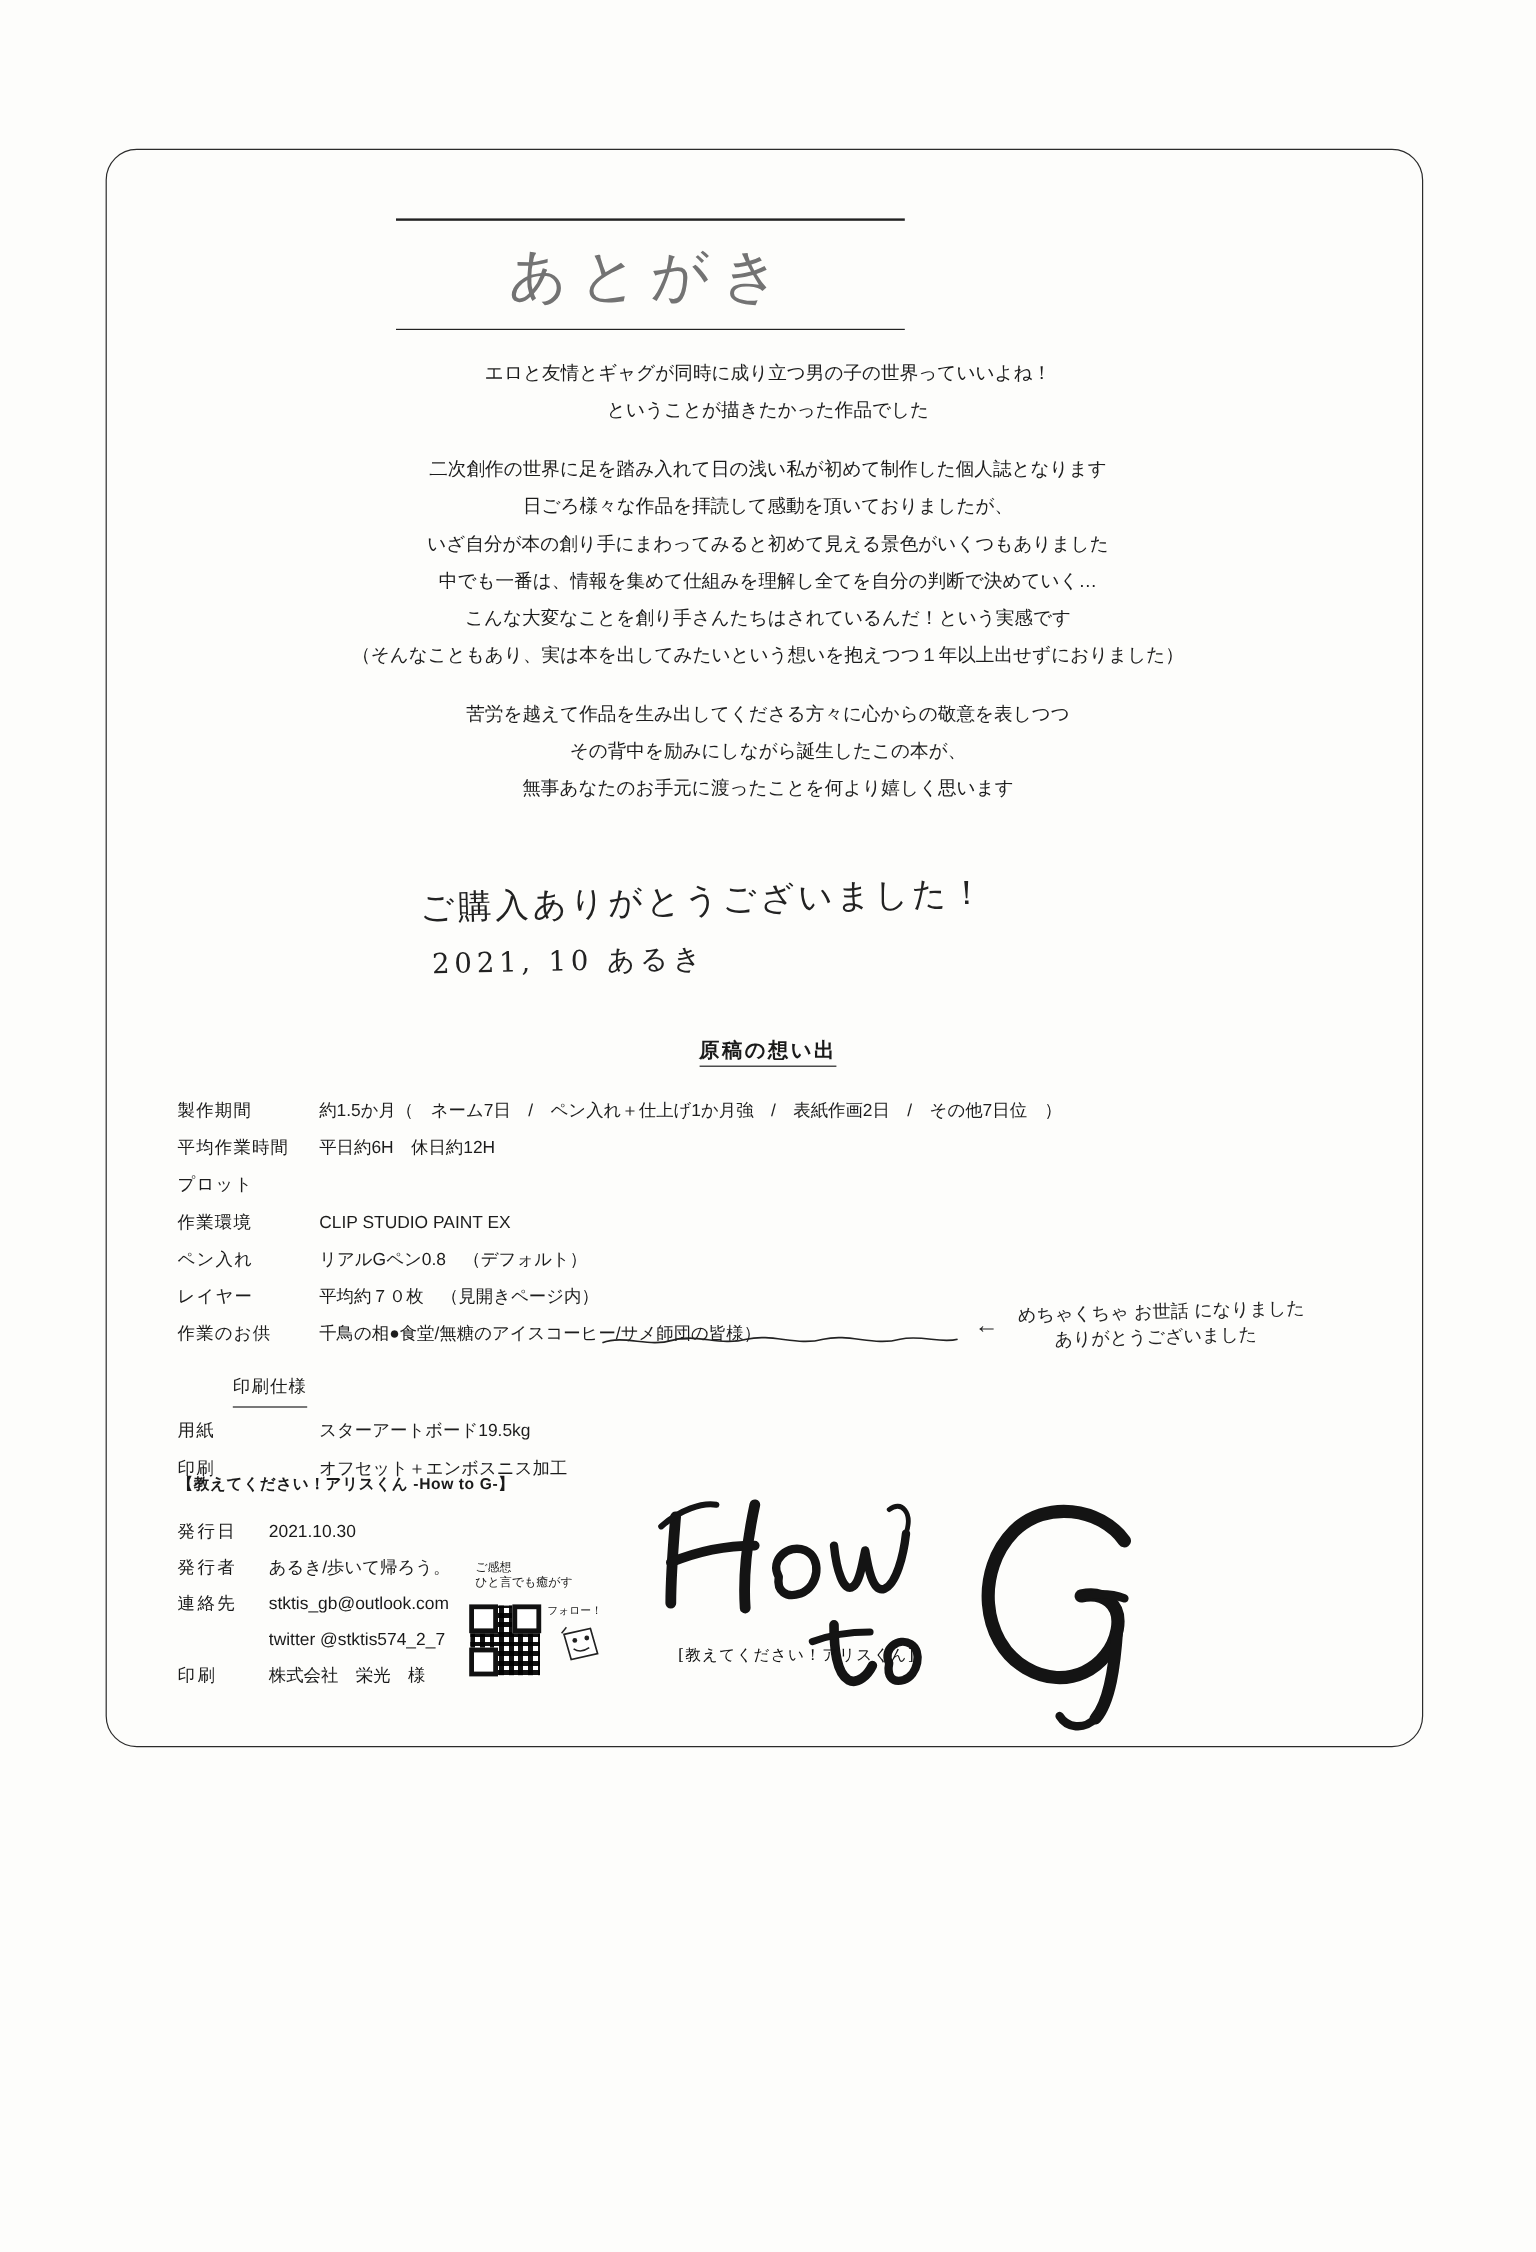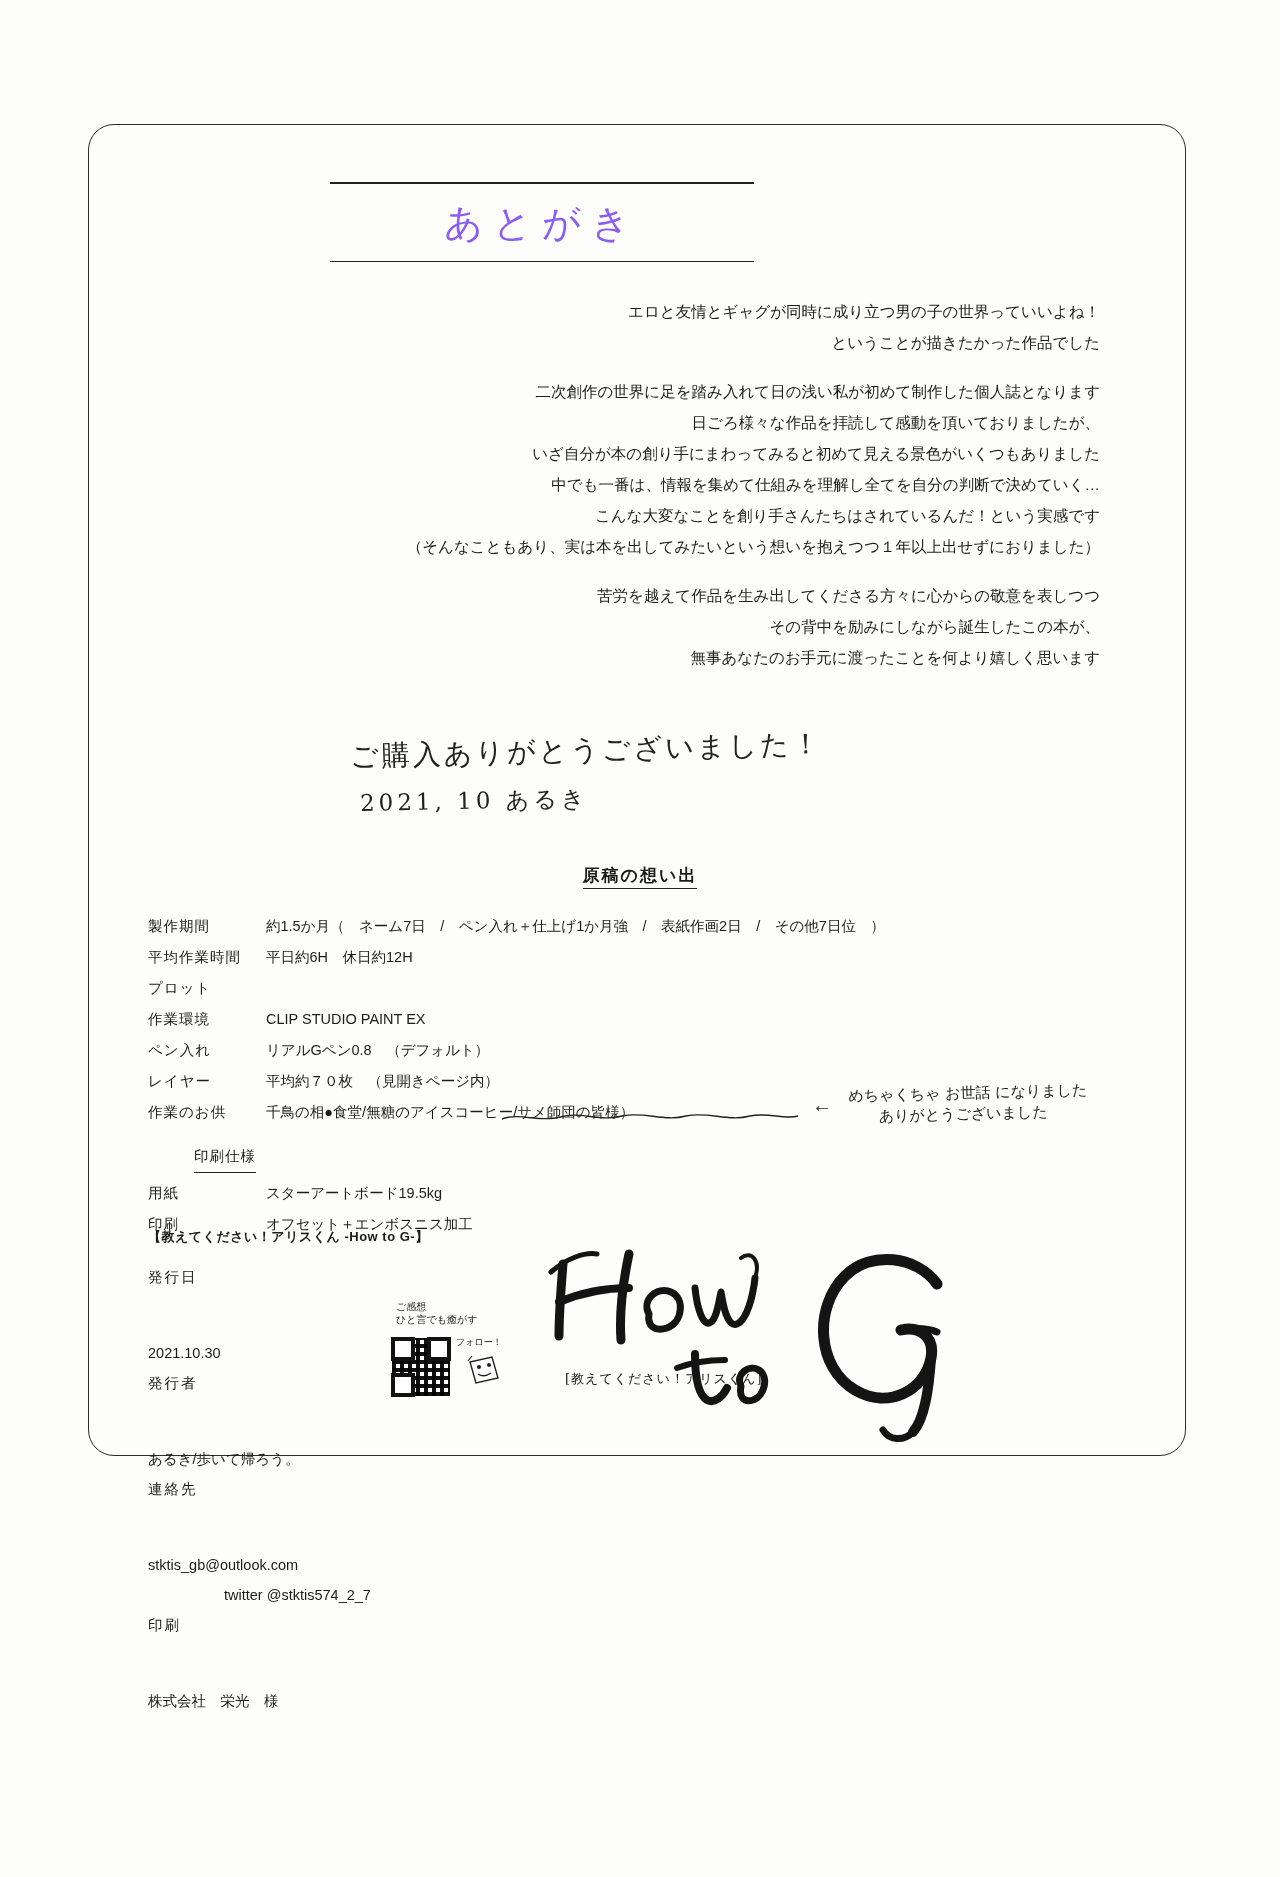--- a/index.html
+++ b/index.html
@@ -44,41 +44,41 @@
     top: 182px;
     width: 424px;
     text-align: center;
   }
   .title-rule {
     height: 1.5px;
     background: #222;
     width: 100%;
   }
   .title-text {
-    font-size: 38px;
+    font-size: 48px;
     letter-spacing: 10px;
     padding: 14px 0 12px 0;
-    color: #8b5cf6;
+    color: #737373;
     font-family: Liberation Serif, serif;
   }
 
   
   .body-block {
     position: absolute;
     left: 180px;
     top: 296px;
     width: 920px;
     text-align: center;
     font-size: 15.5px;
     line-height: 31px;
     color: #1c1c1c;
   }
   .para { margin: 0 0 18px 0; }
   .para:last-child { margin-bottom: 0; }
-  .para div { white-space: nowrap; text-align: right; }
+  .para div { white-space: nowrap; }
 
   
   .handwritten {
     position: absolute;
     left: 350px;
     top: 738px;
     width: 560px;
     color: #222;
     font-family: "DejaVu Serif", "Liberation Serif", serif;
   }
@@ -190,21 +190,21 @@
     width: 560px;
     font-size: 14.5px;
     line-height: 30px;
   }
   .colophon-title {
     font-size: 13px;
     letter-spacing: 0.5px;
     margin-bottom: 10px;
     font-weight: bold;
   }
-  .col-row { display: flex; flex-direction: column; }
+  .col-row { display: flex; }
   .col-label {
     width: 76px;
     flex: 0 0 76px;
     letter-spacing: 2px;
   }
   .col-value { flex: 1 1 auto; }
   .col-indent { padding-left: 76px; }
 
   
   .qr-area {

